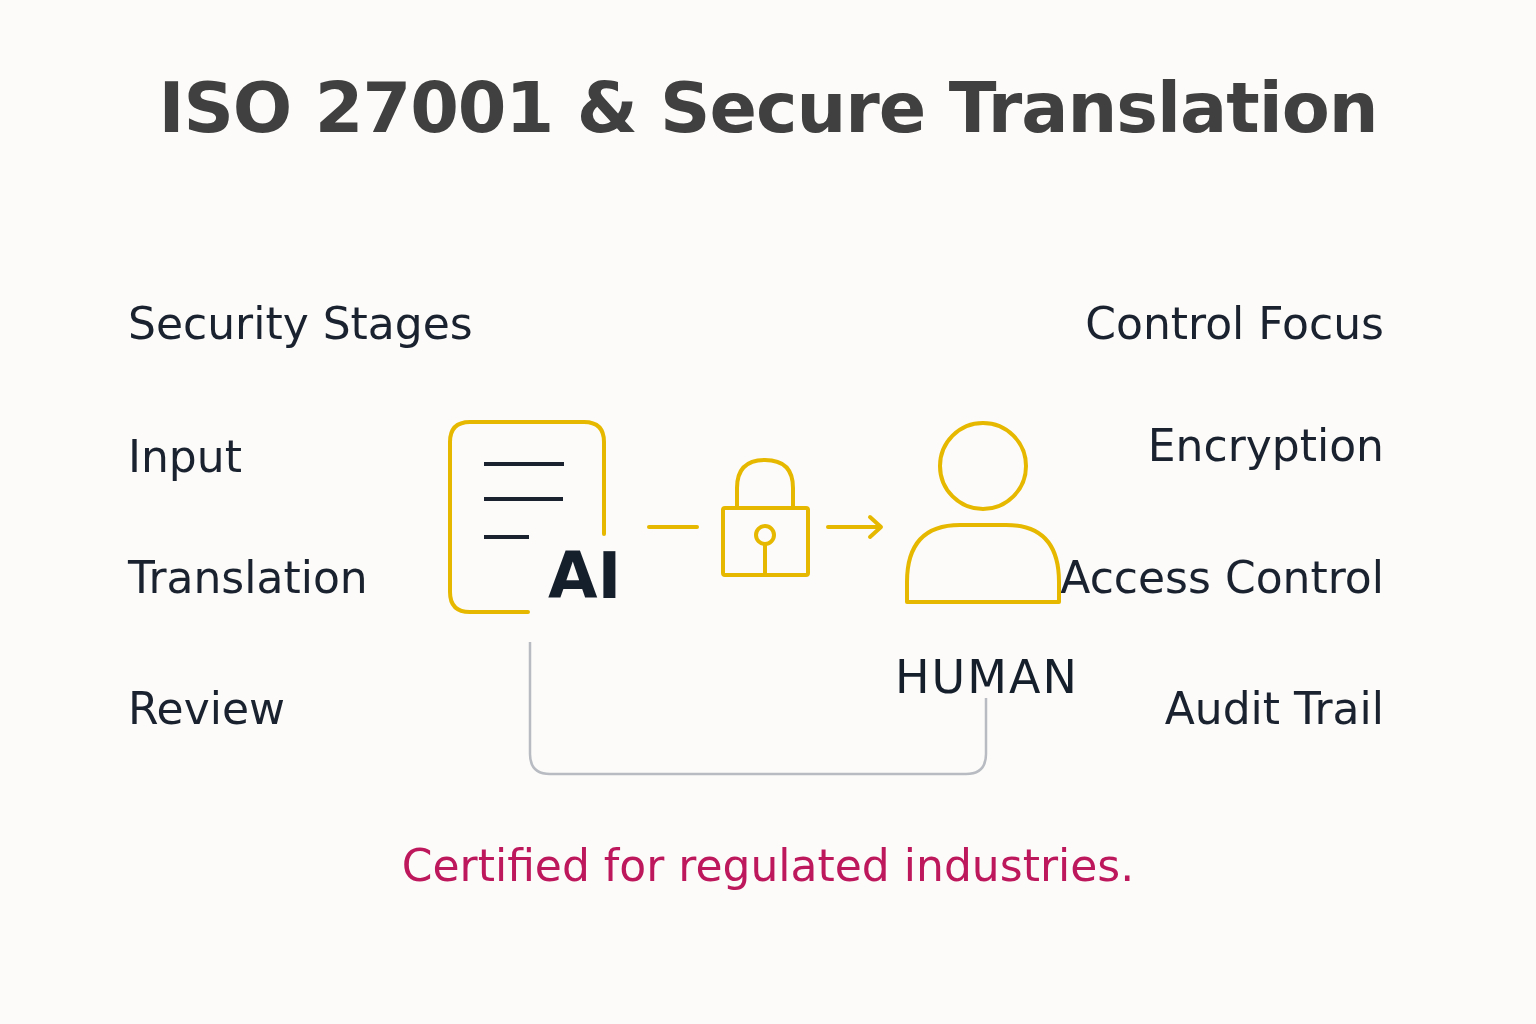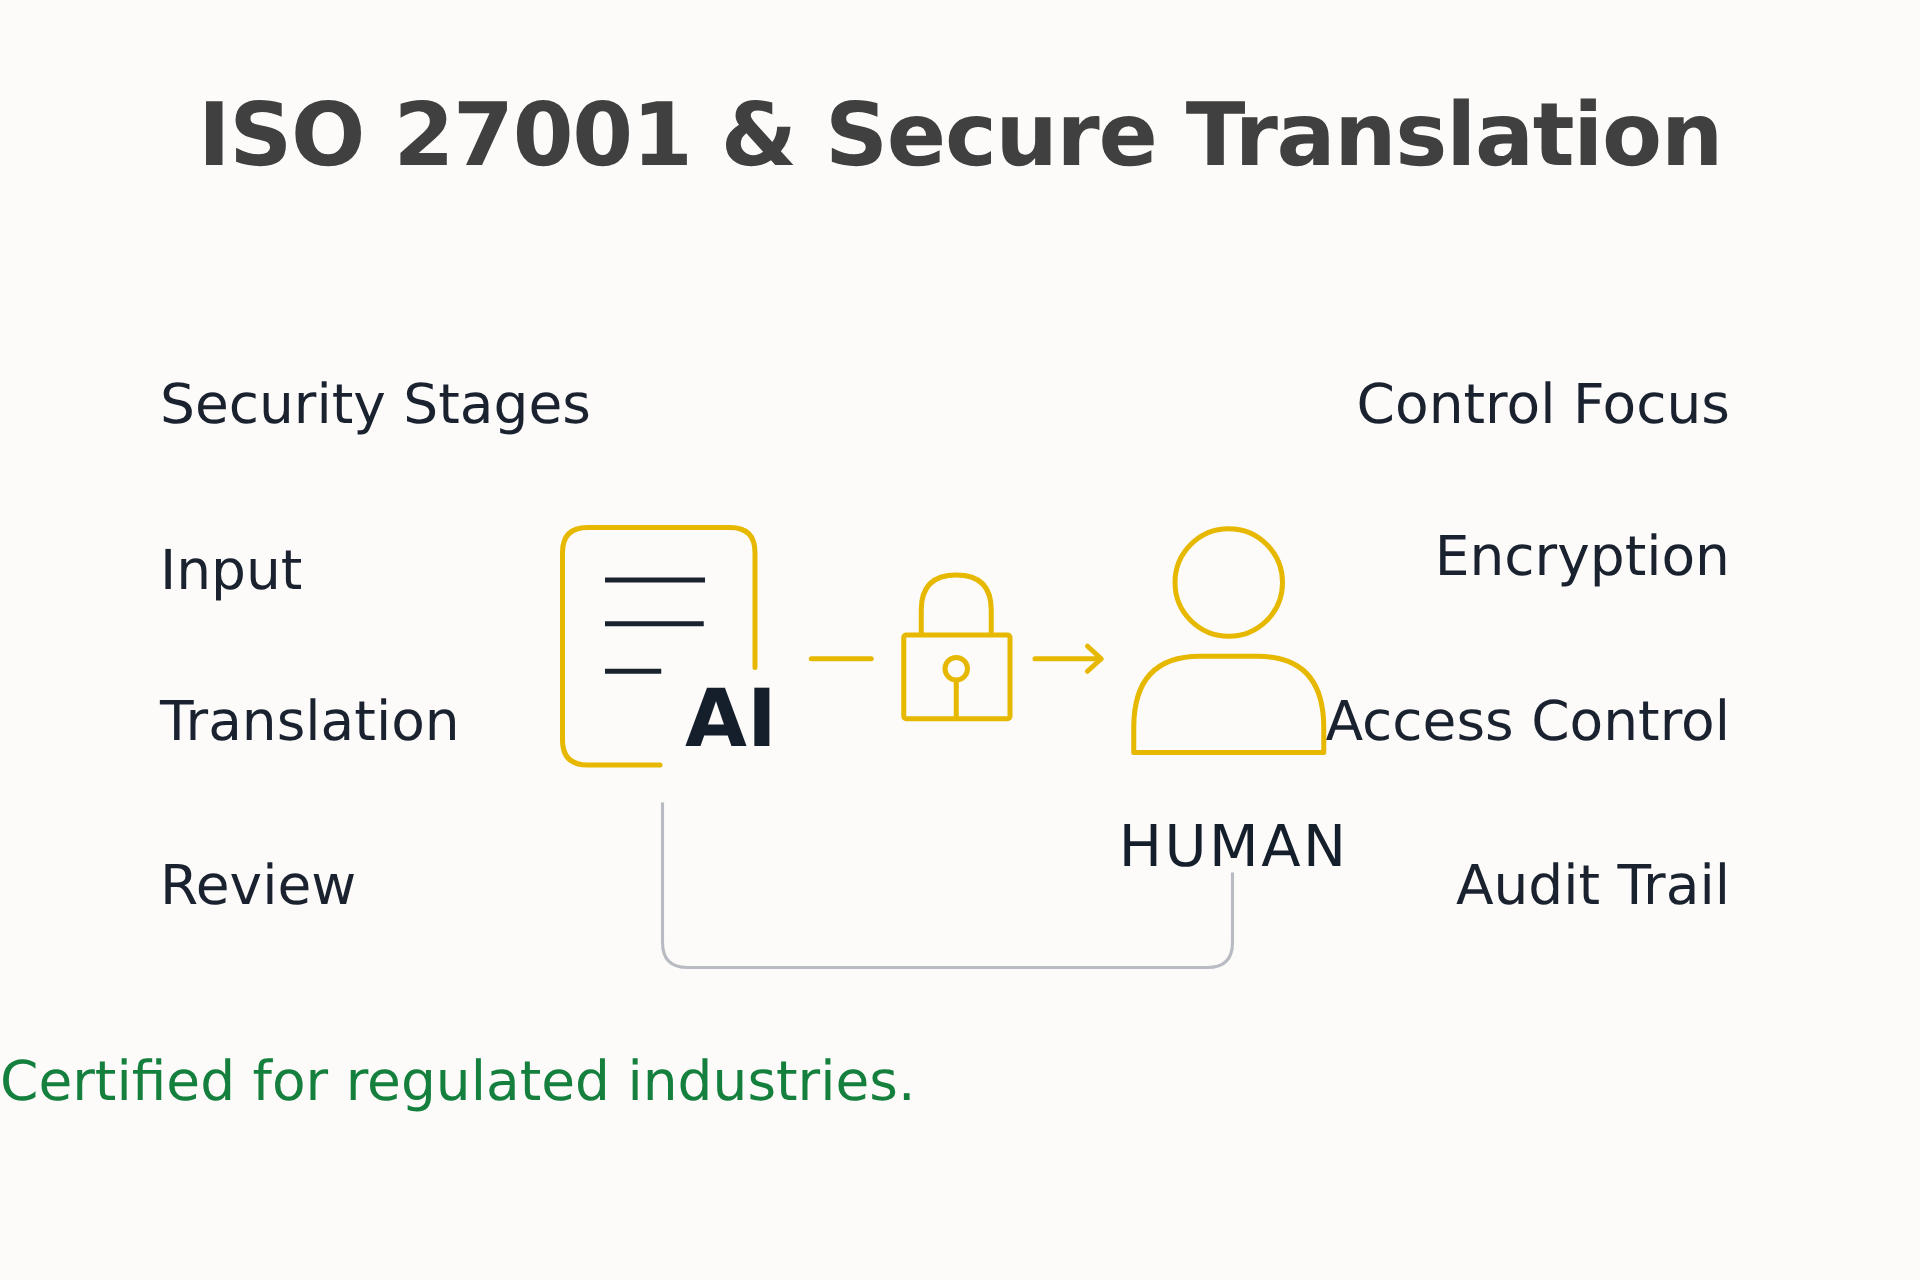--- a/index.html
+++ b/index.html
@@ -12,22 +12,22 @@
   .abs { position:absolute; }
   .title {
     position:absolute; left:0; width:1536px; top:64px; text-align:center;
     font-size:70px; font-weight:bold; line-height:88px; letter-spacing:-1px;
     color:#404040;
   }
   .label { position:absolute; font-size:44px; line-height:52px; color:#1a2230; white-space:nowrap; }
   .left { left:128px; }
   .right { right:152px; text-align:right; }
   .footer {
-    position:absolute; left:0; width:1536px; top:840px; 
-    font-size:44px; line-height:52px; color:#15803d;
+    position:absolute; left:0; width:1536px; top:840px; text-align:center;
+    font-size:44px; line-height:52px; color:#be185d;
   }
   .ai-text {
     position:absolute; left:548px; top:540px; font-size:64px; font-weight:bold; line-height:72px; color:#151e2b;
   }
   .human-text {
     position:absolute; left:895px; top:630px; font-size:46px; letter-spacing:2px; line-height:56px; color:#151e2b;margin-top:19px;
   }
 </style>
 </head>
 <body>

